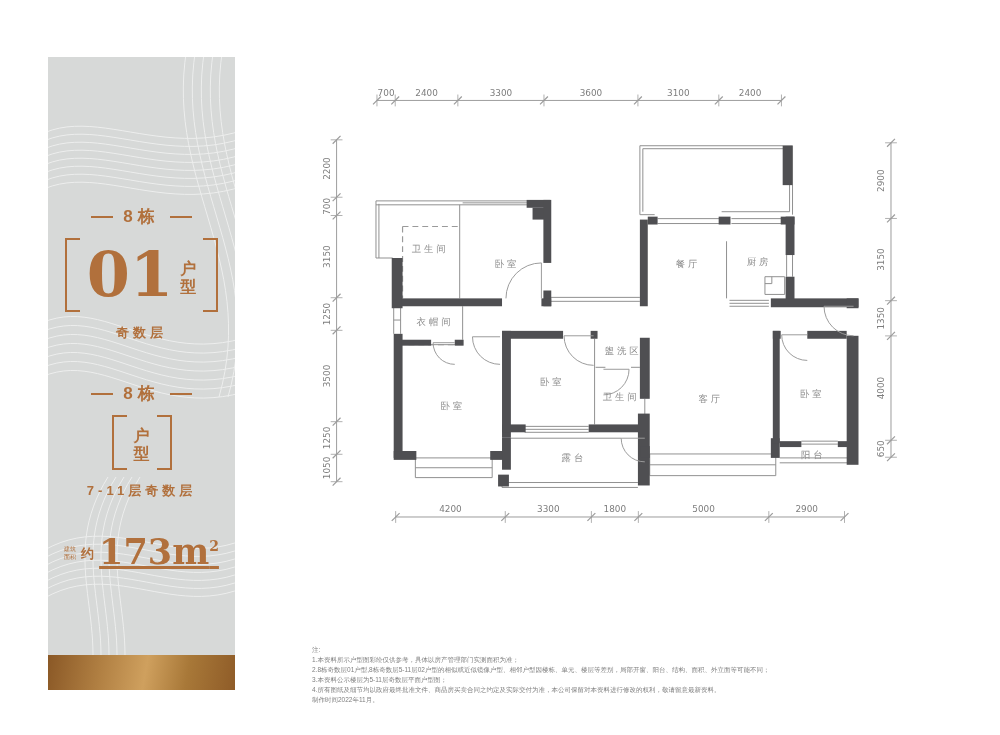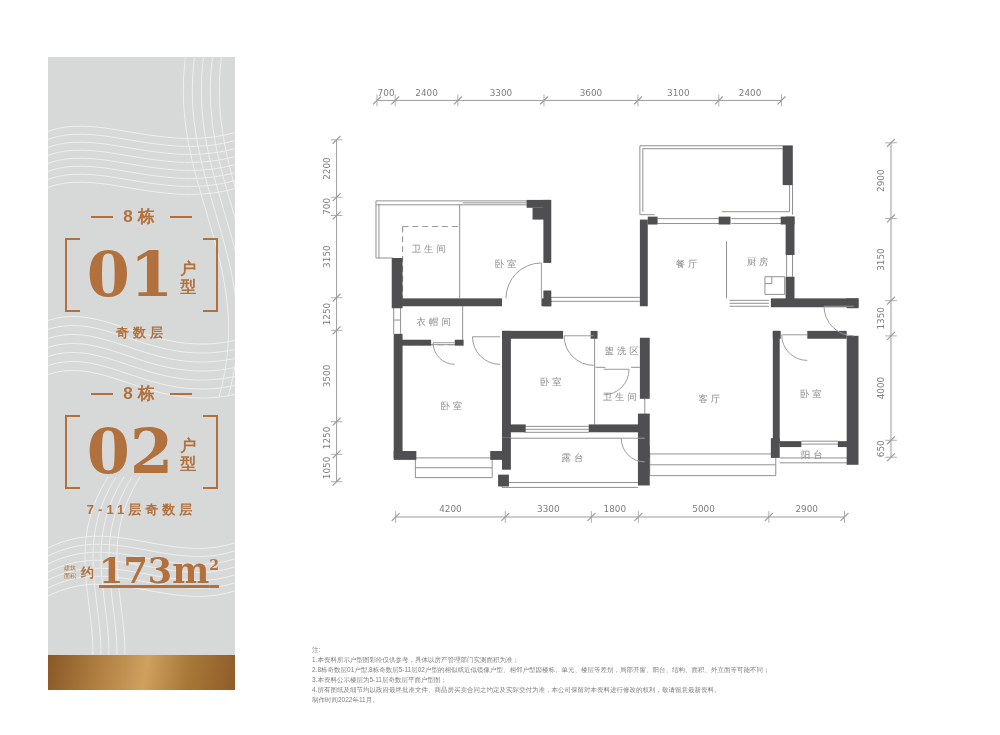--- a/index.html
+++ b/index.html
@@ -105,21 +105,20 @@
       <div class="floors">奇数层</div>
     </div>
 
     <div class="unit" style="margin-top:40px;">
       <div class="bld-row">
         <span class="dash"></span>
         <span>8栋</span>
         <span class="dash"></span>
       </div>
       <div class="bk">
-        <span class="unit-num">02</span>
         <span class="ht">
           <span>户</span>
           <span>型</span>
         </span>
       </div>
       <div class="floors">7-11层奇数层</div>
     </div>
 
     <div class="area-row">
       <span class="area-tiny">

